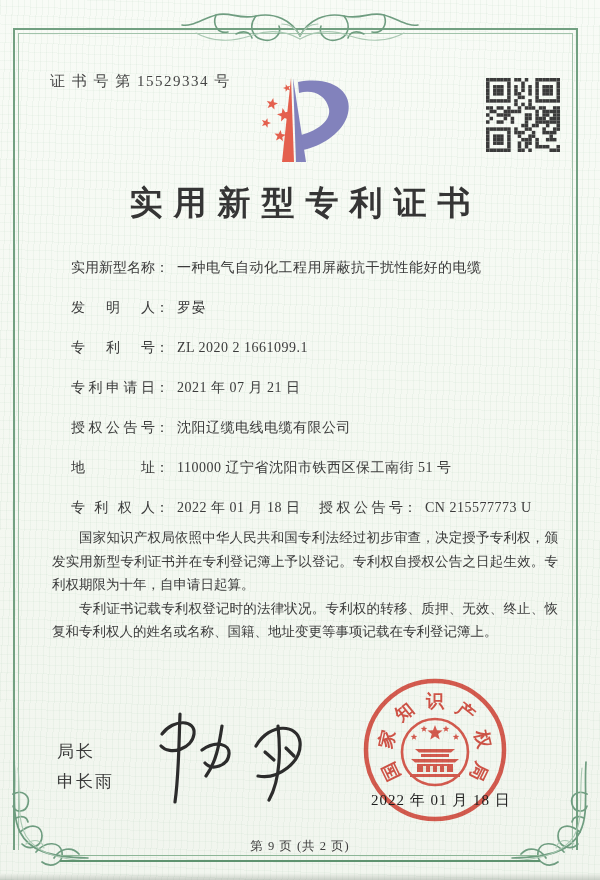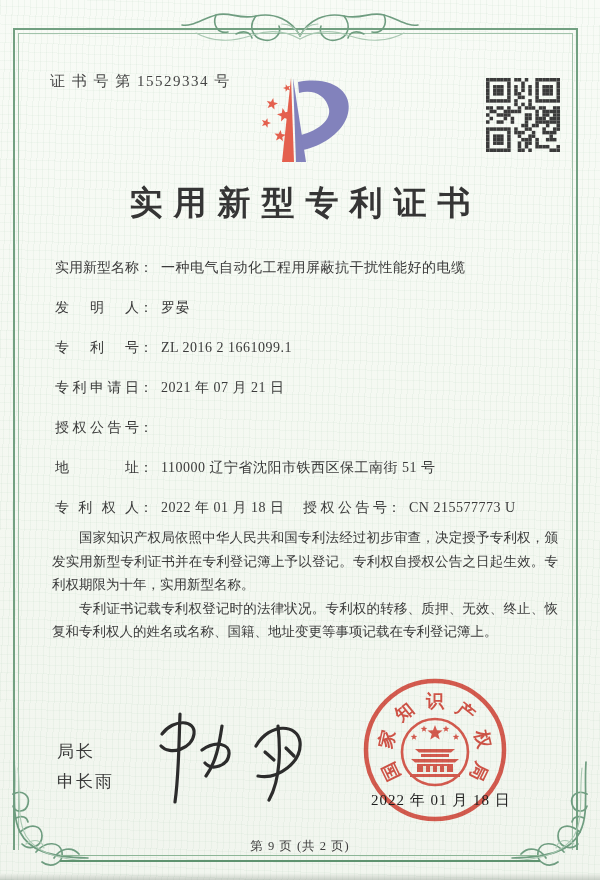--- a/index.html
+++ b/index.html
@@ -36,21 +36,21 @@
     background:linear-gradient(180deg, rgba(0,0,0,0) 0%, rgba(110,120,110,.30) 100%);}
 
   .cert-number{position:absolute; left:50px; top:72px; font-size:15px; letter-spacing:1.5px; color:#454545;font-family:Liberation Serif, serif;}
   .logo{position:absolute; left:228px; top:73px; width:150px; height:100px;}
   .qr{position:absolute; left:486px; top:78px; width:74px; height:74px;}
 
   .title{position:absolute; left:0; right:0; top:181px; text-align:center;
     font-size:33px; font-weight:700; letter-spacing:11px; text-indent:11px; color:#353535;}
 
   .fields{position:absolute; left:55px; right:36px; top:248px; font-size:14px; color:#3b3b3b;}
-  .frow{height:40px; display:flex; align-items:center; position:relative; white-space:nowrap;}
+  .frow{height:40px; display:flex; align-items:center; position:relative; white-space:nowrap;margin-left:16px;}
   .flabel{display:inline-block; width:84px; text-align:justify; text-align-last:justify;}
   .fcolon{margin-right:8px;}
   .fvalue{letter-spacing:.5px;text-align:right;}
   .pair2{position:absolute; left:248px; top:0; height:40px; display:flex; align-items:center;}
 
   .body-text{position:absolute; left:52px; right:42px; top:526px;
     font-size:13.5px; line-height:23.5px; text-align:justify; color:#3b3b3b;}
   .body-text p{margin:0; text-indent:2em;}
 
   .signer{position:absolute; left:57px; top:737px; font-size:17px; line-height:30px; color:#3b3b3b; letter-spacing:2px;}
@@ -374,50 +374,51 @@
       <span class="fvalue">一种电气自动化工程用屏蔽抗干扰性能好的电缆</span>
     </div>
     <div class="frow">
       <span class="flabel">发明人</span>
         <span class="fcolon">：</span>
       <span class="fvalue">罗晏</span>
     </div>
     <div class="frow">
       <span class="flabel">专利号</span>
         <span class="fcolon">：</span>
-      <span class="fvalue">ZL 2016 2 1661099.1</span>
+      <span class="fvalue">ZL 2020 2 1661099.1</span>
     </div>
     <div class="frow">
       <span class="flabel">专利申请日</span>
         <span class="fcolon">：</span>
       <span class="fvalue">2021 年 07 月 21 日</span>
     </div>
     <div class="frow">
       <span class="flabel">授权公告号</span>
         <span class="fcolon">：</span>
+      <span class="fvalue">沈阳辽缆电线电缆有限公司</span>
     </div>
     <div class="frow">
       <span class="flabel">地址</span>
         <span class="fcolon">：</span>
       <span class="fvalue">110000 辽宁省沈阳市铁西区保工南街 51 号</span>
     </div>
     <div class="frow">
       <span class="flabel">专利权人</span>
         <span class="fcolon">：</span>
       <span class="fvalue">2022 年 01 月 18 日</span>
       <span class="pair2">
         <span class="flabel">授权公告号</span>
           <span class="fcolon">：</span>
         <span class="fvalue">CN 215577773 U</span>
       </span>
     </div>
   </div>
 
   <div class="body-text">
-    <p>国家知识产权局依照中华人民共和国专利法经过初步审查，决定授予专利权，颁发实用新型专利证书并在专利登记簿上予以登记。专利权自授权公告之日起生效。专利权期限为十年，实用新型名称。</p>
+    <p>国家知识产权局依照中华人民共和国专利法经过初步审查，决定授予专利权，颁发实用新型专利证书并在专利登记簿上予以登记。专利权自授权公告之日起生效。专利权期限为十年，自申请日起算。</p>
     <p>专利证书记载专利权登记时的法律状况。专利权的转移、质押、无效、终止、恢复和专利权人的姓名或名称、国籍、地址变更等事项记载在专利登记簿上。</p>
   </div>
 
   <div class="signer">
     <div>局长</div>
     <div>申长雨</div>
   </div>
 
   <svg class="signature" viewBox="0 0 210 125">
     <g stroke="#2c2c2c" stroke-width="3.2" fill="none" stroke-linecap="round">

